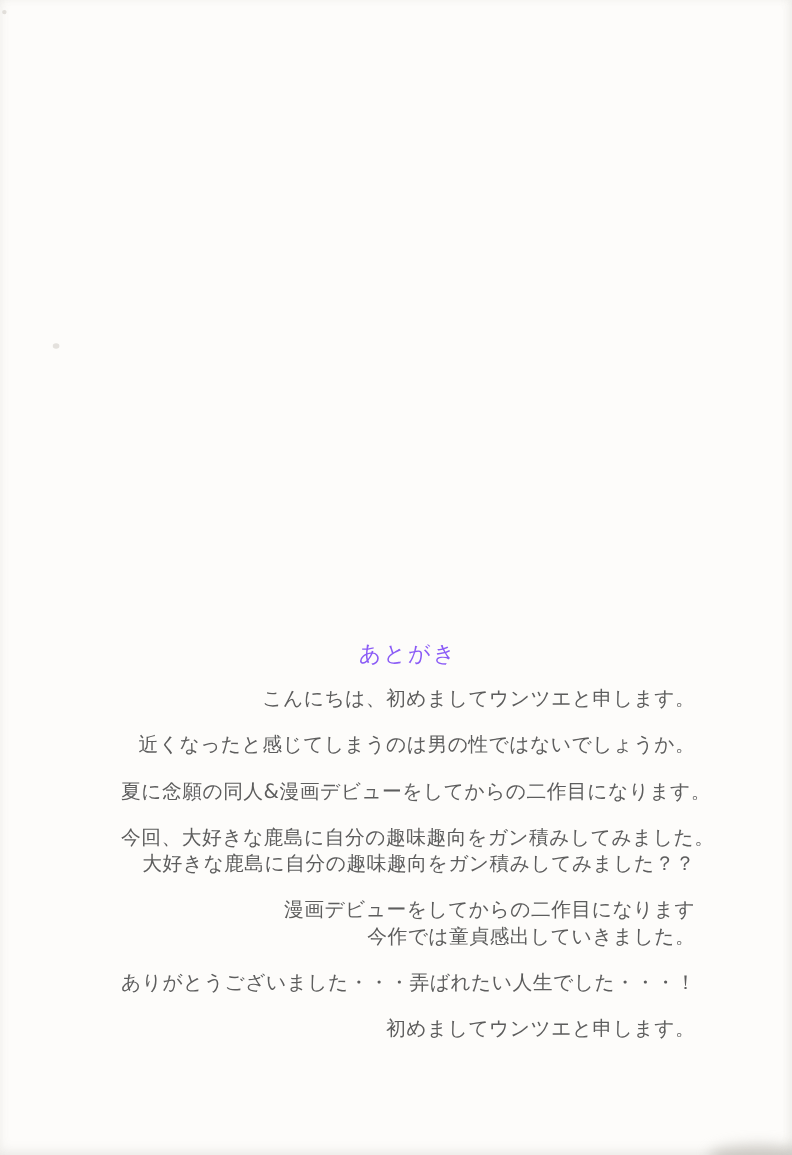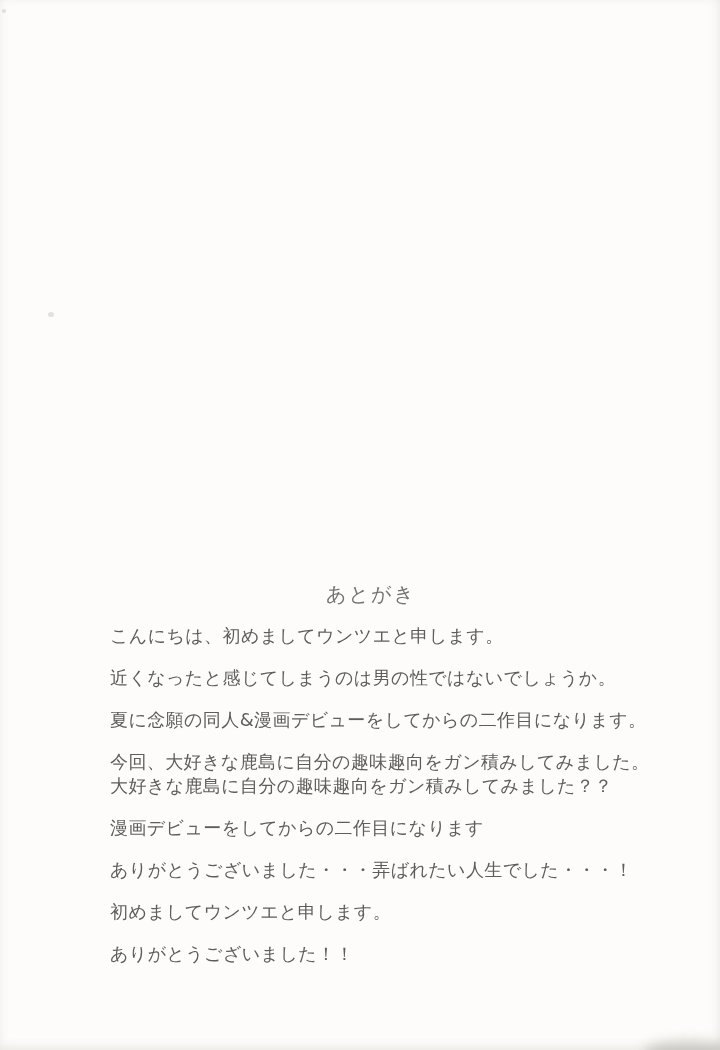--- a/index.html
+++ b/index.html
@@ -32,31 +32,32 @@
     top: 582px;
     width: 522px;
   }
   .title {
     margin: 0 0 6px 0;
     font-size: 20px;
     font-weight: normal;
     text-align: center;
     line-height: 24px;
     letter-spacing: 2px;
-    color: #737373;
+    color: #8b5cf6;
   }
   .para {
     margin: 18px 0 0 0;
     font-size: 18px;
     line-height: 24px;
     letter-spacing: 0.4px;
   }
   .line {
     display: block;
     white-space: nowrap;
+    text-align: right;
   }
   .speck {
     position: absolute;
     background: #d9d6d0;
     border-radius: 50%;
     opacity: 0.7;
   }
   .speck-1 { left: 48px; top: 312px; width: 6px; height: 5px; }
   .speck-2 { left: 2px;  top: 9px;  width: 4px; height: 4px; }
   .corner-shadow {
@@ -92,33 +93,31 @@
       <span class="line">夏に念願の同人&amp;漫画デビューをしてからの二作目になります。</span>
     </p>
 
     <p class="para">
       <span class="line">今回、大好きな鹿島に自分の趣味趣向をガン積みしてみました。</span>
       <span class="line">大好きな鹿島に自分の趣味趣向をガン積みしてみました？？</span>
     </p>
 
     <p class="para">
       <span class="line">漫画デビューをしてからの二作目になります</span>
+      <span class="line">今作では童貞感出していきました。</span>
     </p>
 
     <p class="para">
       <span class="line">ありがとうございました・・・弄ばれたい人生でした・・・！</span>
     </p>
 
     <p class="para">
       <span class="line">初めましてウンツエと申します。</span>
     </p>
 
-    <p class="para">
-      <span class="line">ありがとうございました！！</span>
-    </p>
 
   </div>
 
   <span class="speck speck-1"></span>
   <span class="speck speck-2"></span>
   <span class="corner-shadow"></span>
 
 </div>
 
 </body></html>

